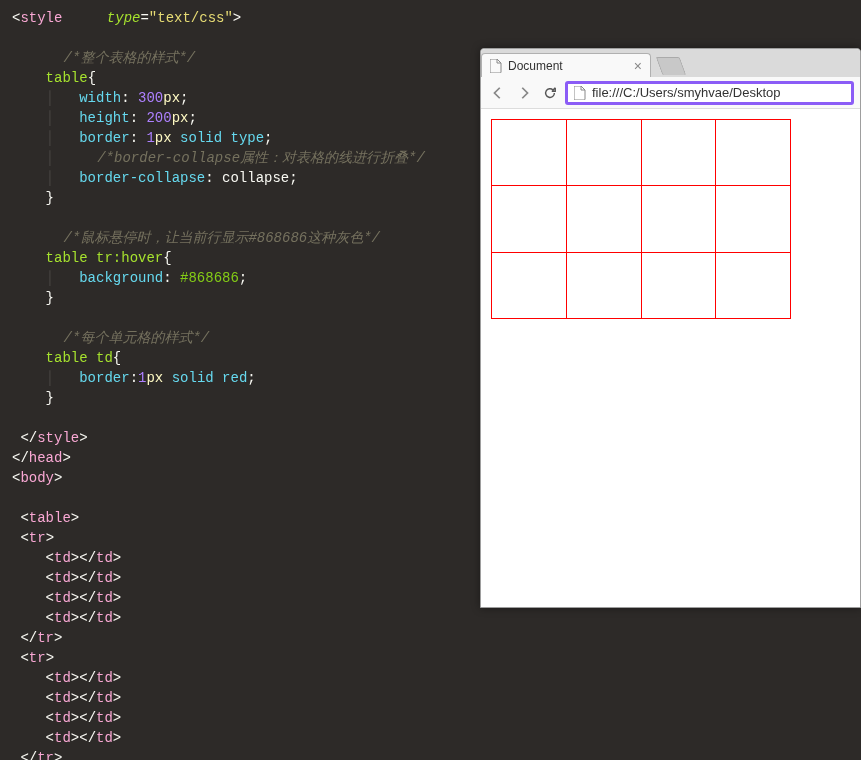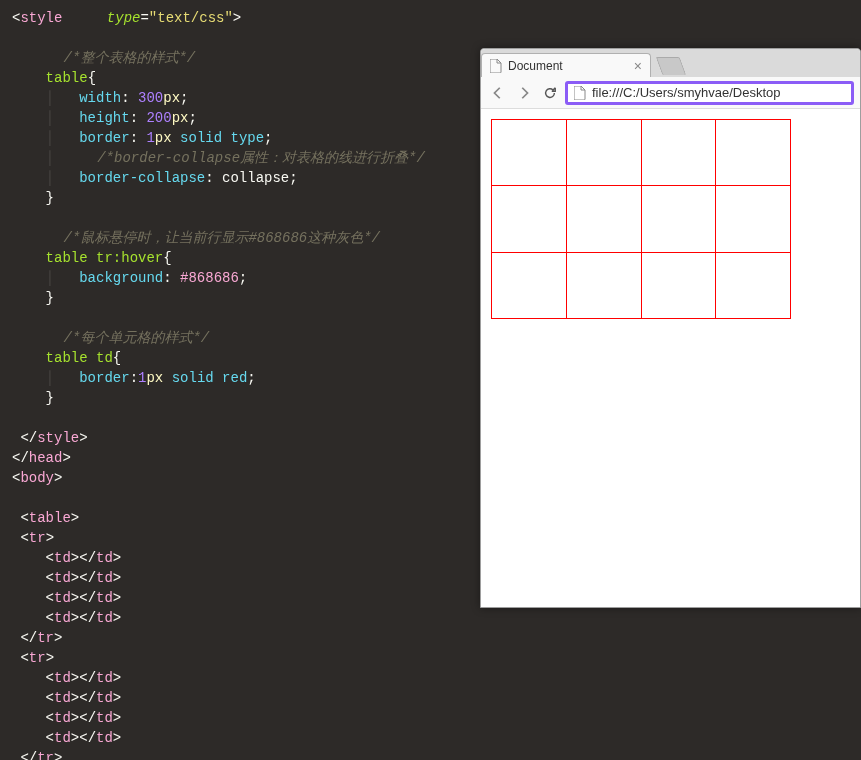--- a/index.html
+++ b/index.html
@@ -23,21 +23,21 @@
 }
 .tag { color: #f9a8d4; }
 .attr { color: #a6e22e; font-style: italic; margin-left: 36px; }
 .string { color: #e6db74; }
 .comment { color: #75715e; font-style: italic; margin-left: 18px; }
 .selector { color: #a6e22e; }
 .prop { color: #66d9ef; }
 .val-num { color: #ae81ff; }
 .val-unit { color: #fef9c3; }
 .val-kw { color: #66d9ef; text-align: right; }
-.val-hex { color: #f9a8d4; }
+.val-hex { color: #84cc16; }
 .punct { color: #f8f8f2; }
 .pseudo { color: #a6e22e; }
 .indent-guide { color: #4a4744; }
 
 
 .browser {
   position: absolute;
   top: 48px;
   left: 480px;
   width: 381px;

